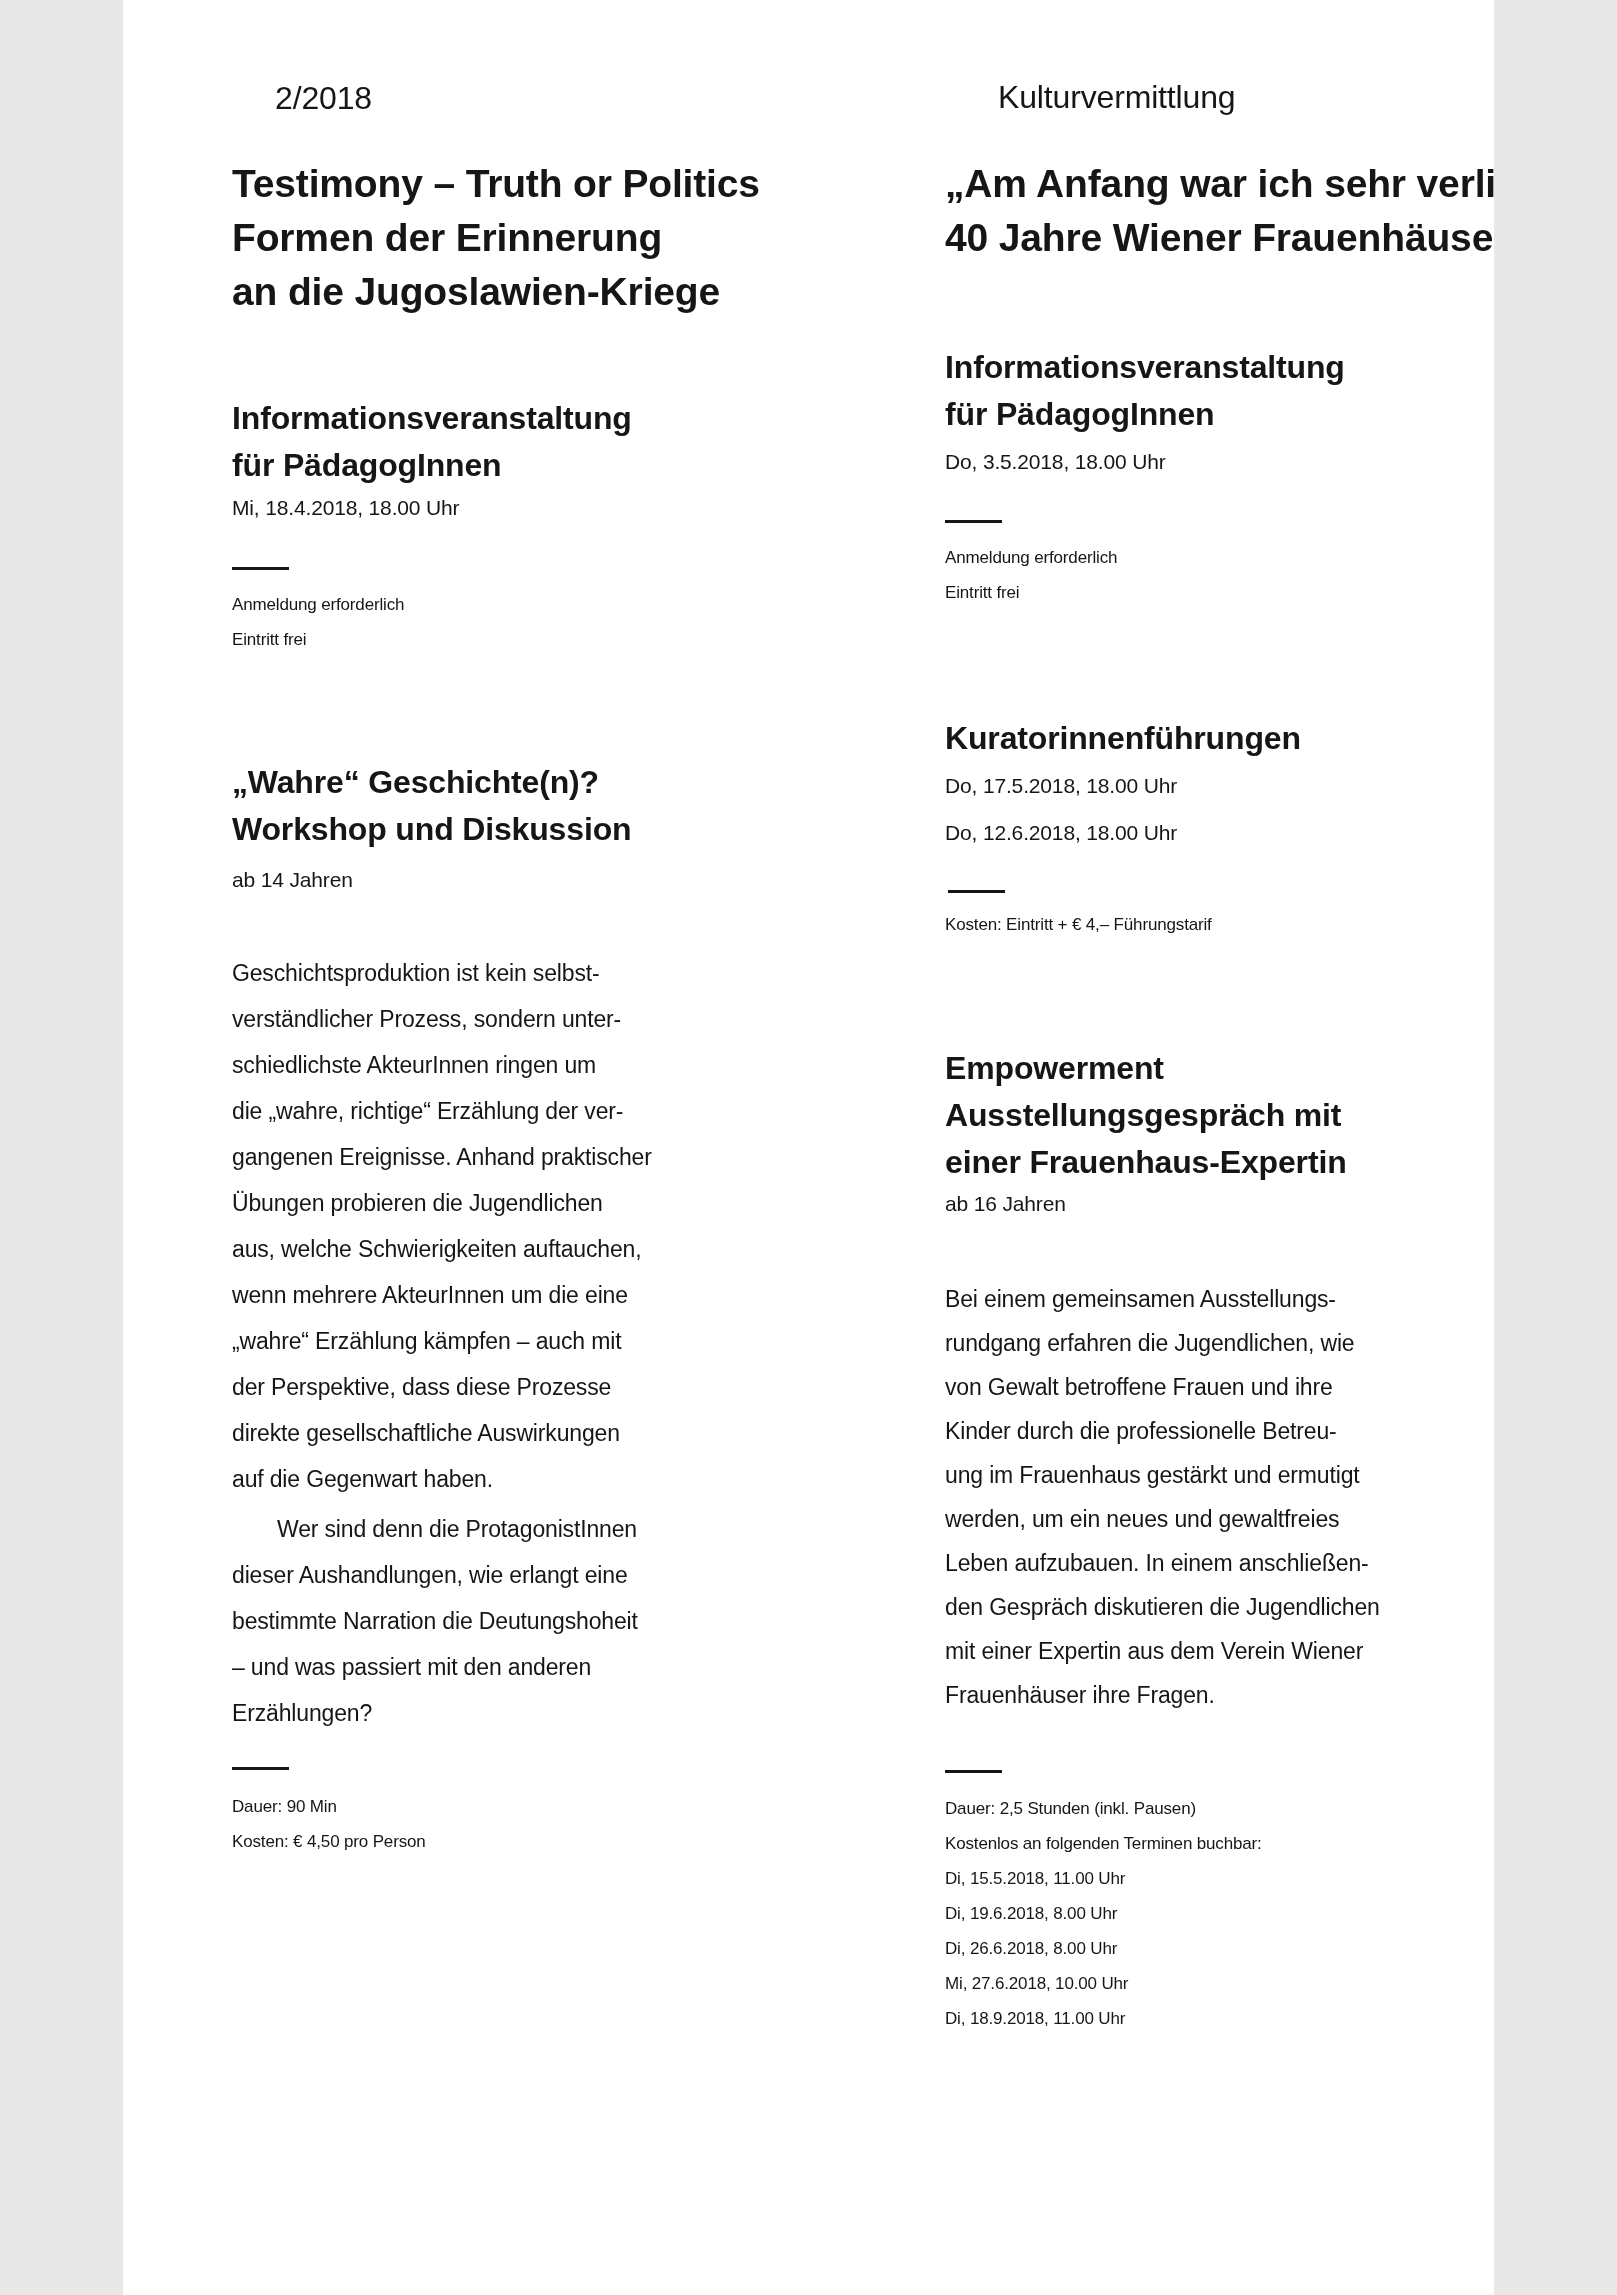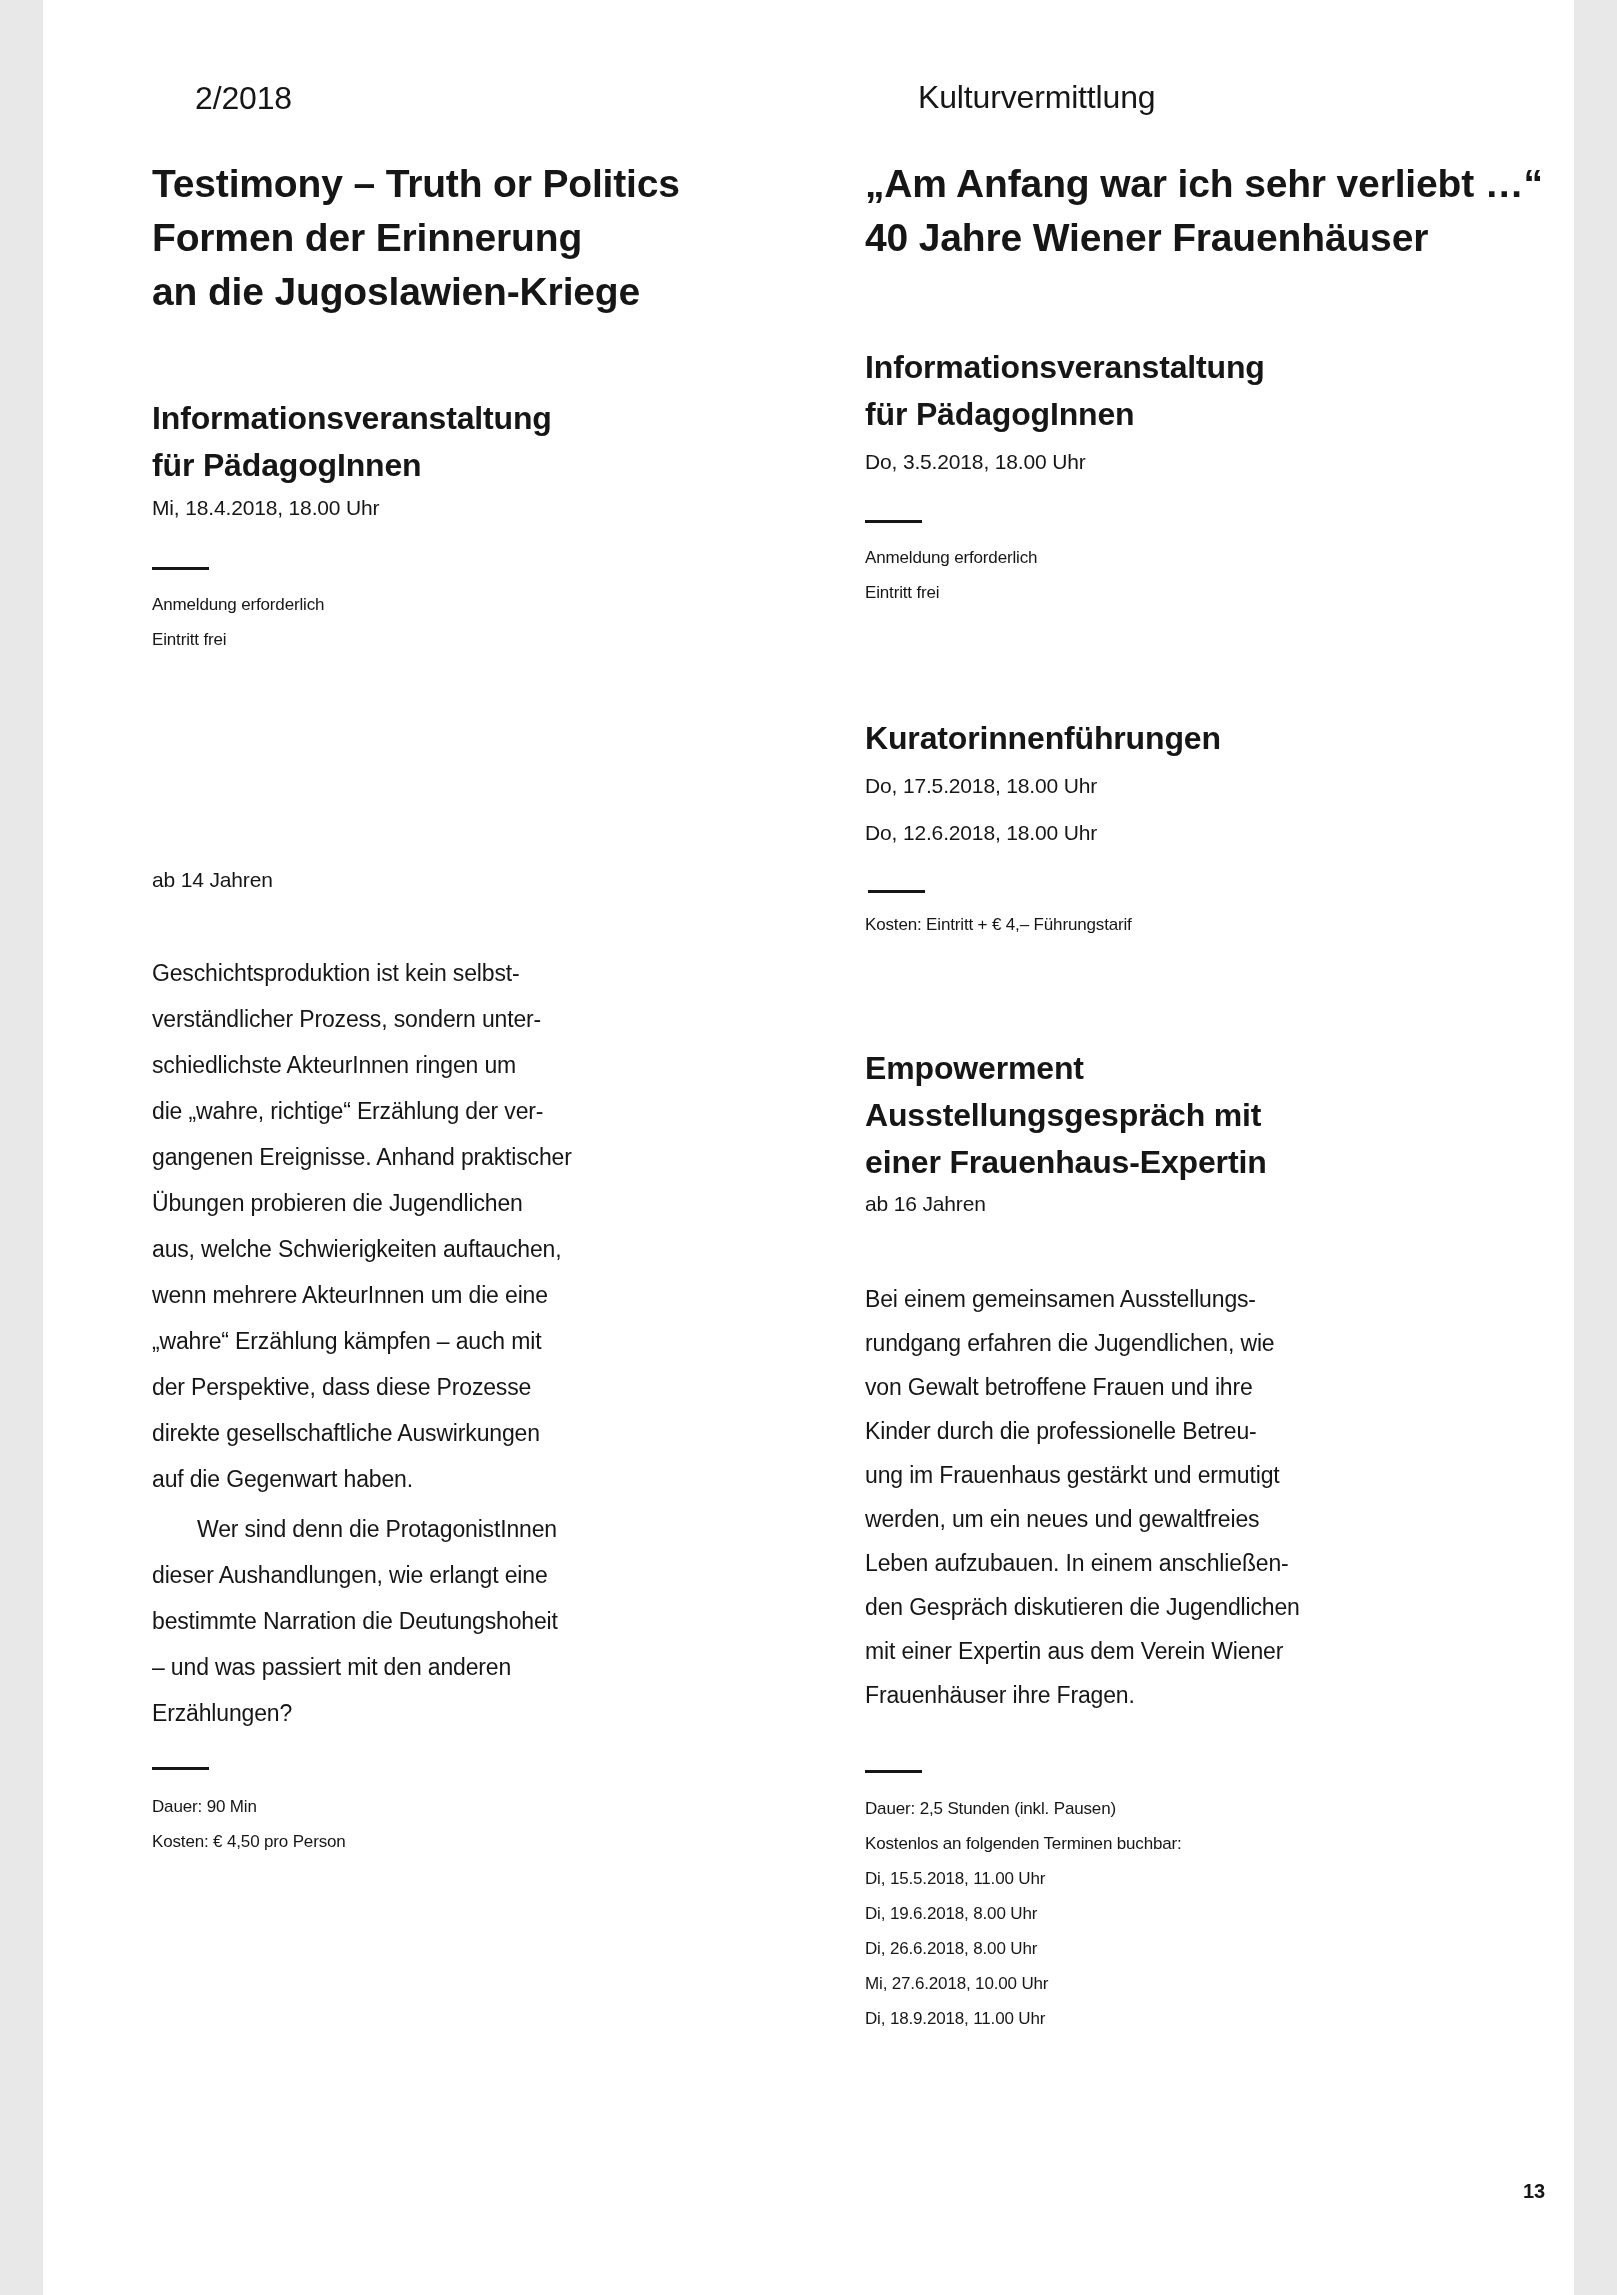--- a/index.html
+++ b/index.html
@@ -2,21 +2,21 @@
 <html style="font-size:13px"><head>
 <meta charset="utf-8">
 <style>
   html, body {
     margin: 0;
     padding: 0;
     background: #e8e8e8;
   }
   .page {
     position: relative;
-    width: 1531px;
+    width: 1371px;
     height: 2295px;
     background: #ffffff;
     font-family: "Liberation Sans", sans-serif;
     color: #161616;
     letter-spacing: -0.012em;
     overflow: hidden;
     margin: 0 auto;
   }
   .block { position: absolute; white-space: pre; }
 
@@ -110,20 +110,22 @@
 Formen der Erinnerung
 an die Jugoslawien-Kriege</div>
 
   <div id="l-e1-heading" class="block event-heading">Informationsveranstaltung
 für PädagogInnen</div>
   <div id="l-e1-dates" class="block event-dates">Mi, 18.4.2018, 18.00 Uhr</div>
   <div id="div-l1" class="divider"></div>
   <div id="l-e1-meta" class="block meta">Anmeldung erforderlich
 Eintritt frei</div>
 
+  <div id="l-e2-heading" class="block event-heading">„Wahre“ Geschichte(n)?
+Workshop und Diskussion</div>
   <div id="l-e2-age" class="block age-note">ab 14 Jahren</div>
   <div id="l-para1" class="block body-para">Geschichtsproduktion ist kein selbst-
 verständlicher Prozess, sondern unter-
 schiedlichste AkteurInnen ringen um
 die „wahre, richtige“ Erzählung der ver-
 gangenen Ereignisse. Anhand praktischer
 Übungen probieren die Jugendlichen
 aus, welche Schwierigkeiten auftauchen,
 wenn mehrere AkteurInnen um die eine
 „wahre“ Erzählung kämpfen – auch mit

